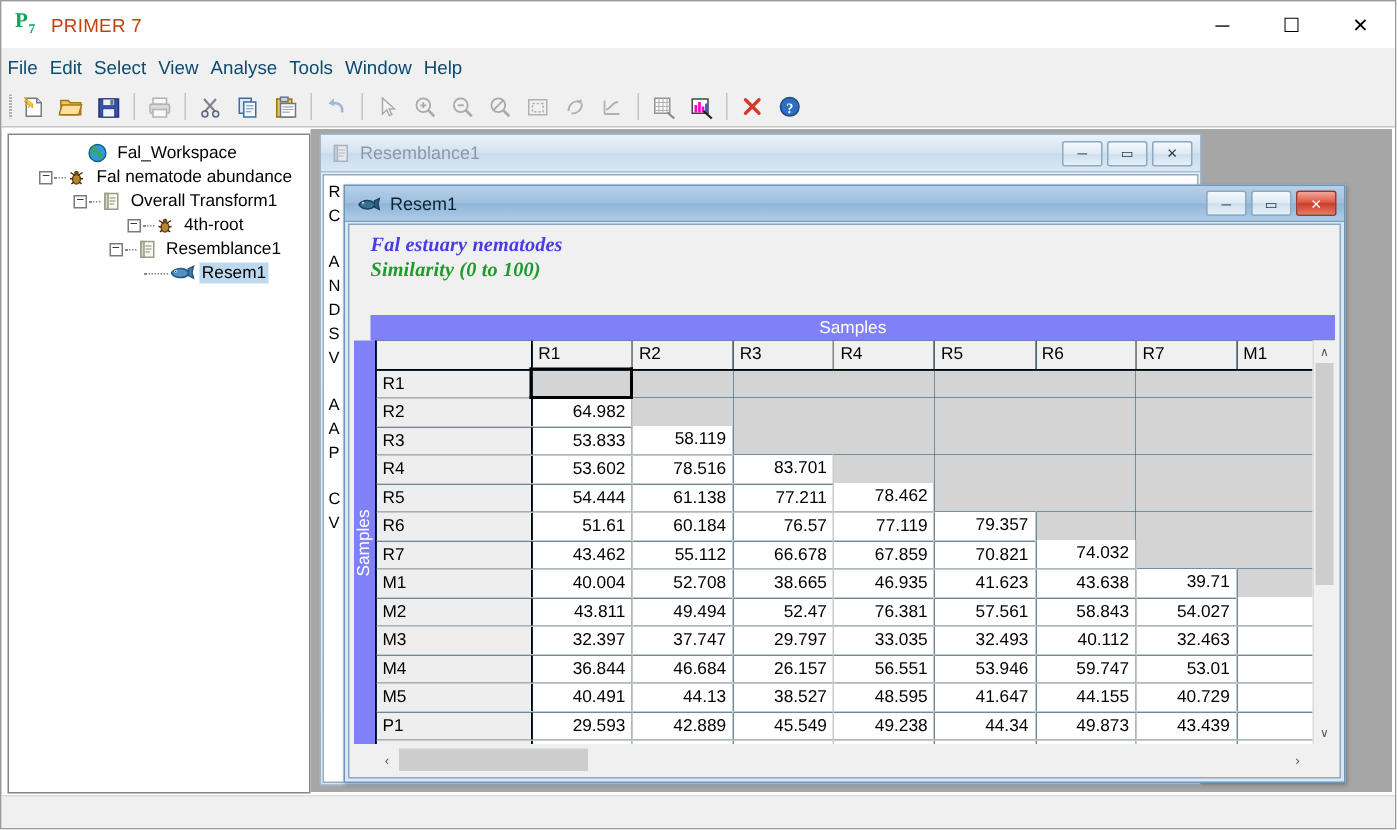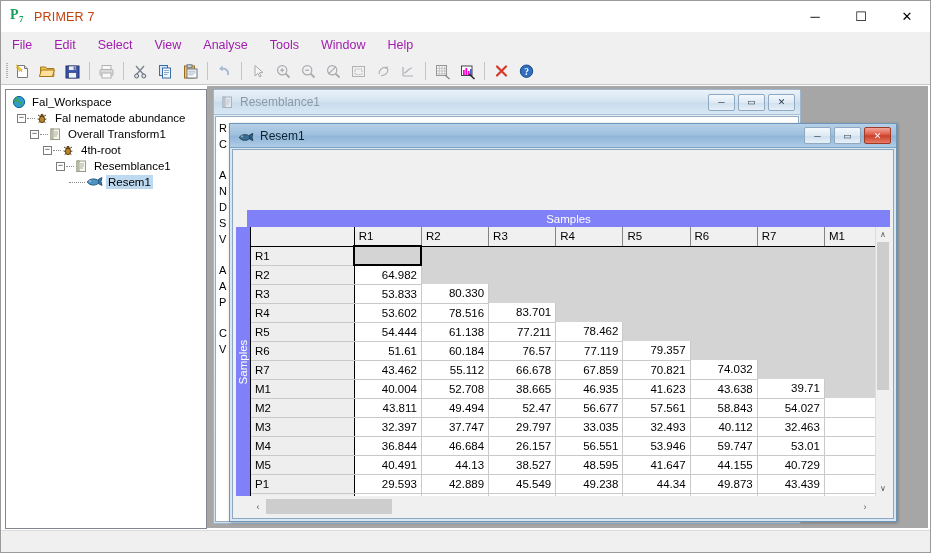--- a/index.html
+++ b/index.html
@@ -46,21 +46,21 @@
     font-size: 13px; color: #000; line-height: 1;
   }
 
   
   .menubar {
     position: absolute; left: 0; top: 31px; width: 929px; height: 26px;
     background: #f0f0f0; display: flex; align-items: center;
     border-bottom: 1px solid #f0f0f0;
   }
   .menubar .mi {
-    padding: 3px 11px; font-size: 12.5px; color: #a21caf;
+    padding: 3px 4px; font-size: 12.5px; color: #0c4a6e;
   }
 
   
   .toolbar {
     position: absolute; left: 0; top: 57px; width: 929px; height: 27px;
     background: #f0f0f0; display: flex; align-items: center;
     border-bottom: 1px solid #c8c8c8;
   }
   .grip { width: 7px; height: 20px; margin-left: 2px; position: relative; }
   .grip::before {
@@ -75,21 +75,21 @@
   .tsep { width: 1px; height: 18px; background: #c4c4c4; margin: 0 4px; flex: none; }
   .tbtn svg { display: block; }
 
   
   .treepanel {
     position: absolute; left: 4px; top: 88px; width: 202px; height: 440px;
     background: #ffffff; border: 1px solid #828790;
     overflow: hidden;
   }
   .tree { padding: 4px 0 0 4px; font-size: 11.5px; color: #000; }
-  .tnode { display: flex; align-items: center; height: 16px; white-space: nowrap; }
+  .tnode { display: flex; align-items: center; height: 16px; white-space: nowrap; justify-content: center; }
   .tbox {
     width: 9px; height: 9px; border: 1px solid #7b7b7b; background: #fff;
     display: inline-flex; align-items: center; justify-content: center;
     font-size: 9px; line-height: 7px; color: #333; margin-right: 1px; flex: none;
     font-family: "Liberation Mono", monospace;
   }
   .tdots { width: 8px; height: 1px; border-top: 1px dotted #8a8a8a; flex: none; }
   .ticon { width: 15px; height: 14px; margin-right: 3px; flex: none; }
   .tlabel { line-height: 14px; padding: 0 2px; }
   .tlabel.sel { background: #bcd9f0; }
@@ -547,20 +547,24 @@
       <span class="tt">Resem1</span>
       <span class="btns">
         <span class="mdibtn">─</span>
         <span class="mdibtn">▭</span>
         <span class="mdibtn close-red">✕</span>
       </span>
     </div>
 
     <div class="content">
 
+      <div class="rsm-head">
+        <div class="l1">Fal estuary nematodes</div>
+        <div class="l2">Similarity (0 to 100)</div>
+      </div>
 
       <div class="matrix-wrap">
 
         <div class="samples-top">Samples</div>
         <div class="samples-left">
           <span>Samples</span>
         </div>
 
         <div class="gridarea">
           <table class="mx">
@@ -596,21 +600,21 @@
                   <td class="empty"></td>
                   <td class="empty"></td>
                   <td class="empty"></td>
                   <td class="empty"></td>
                   <td class="empty"></td>
                   <td class="empty"></td>
                 </tr>
                 <tr>
                   <td class="rowh">R3</td>
                   <td class="cell">53.833</td>
-                  <td class="cell">80.330</td>
+                  <td class="cell">58.119</td>
                   <td class="empty"></td>
                   <td class="empty"></td>
                   <td class="empty"></td>
                   <td class="empty"></td>
                   <td class="empty"></td>
                   <td class="empty"></td>
                 </tr>
                 <tr>
                   <td class="rowh">R4</td>
                   <td class="cell">53.602</td>
@@ -664,21 +668,21 @@
                   <td class="cell">41.623</td>
                   <td class="cell">43.638</td>
                   <td class="cell">39.71</td>
                   <td class="empty"></td>
                 </tr>
                 <tr>
                   <td class="rowh">M2</td>
                   <td class="cell">43.811</td>
                   <td class="cell">49.494</td>
                   <td class="cell">52.47</td>
-                  <td class="cell">56.677</td>
+                  <td class="cell">76.381</td>
                   <td class="cell">57.561</td>
                   <td class="cell">58.843</td>
                   <td class="cell">54.027</td>
                   <td class="cell">7</td>
                 </tr>
                 <tr>
                   <td class="rowh">M3</td>
                   <td class="cell">32.397</td>
                   <td class="cell">37.747</td>
                   <td class="cell">29.797</td>

